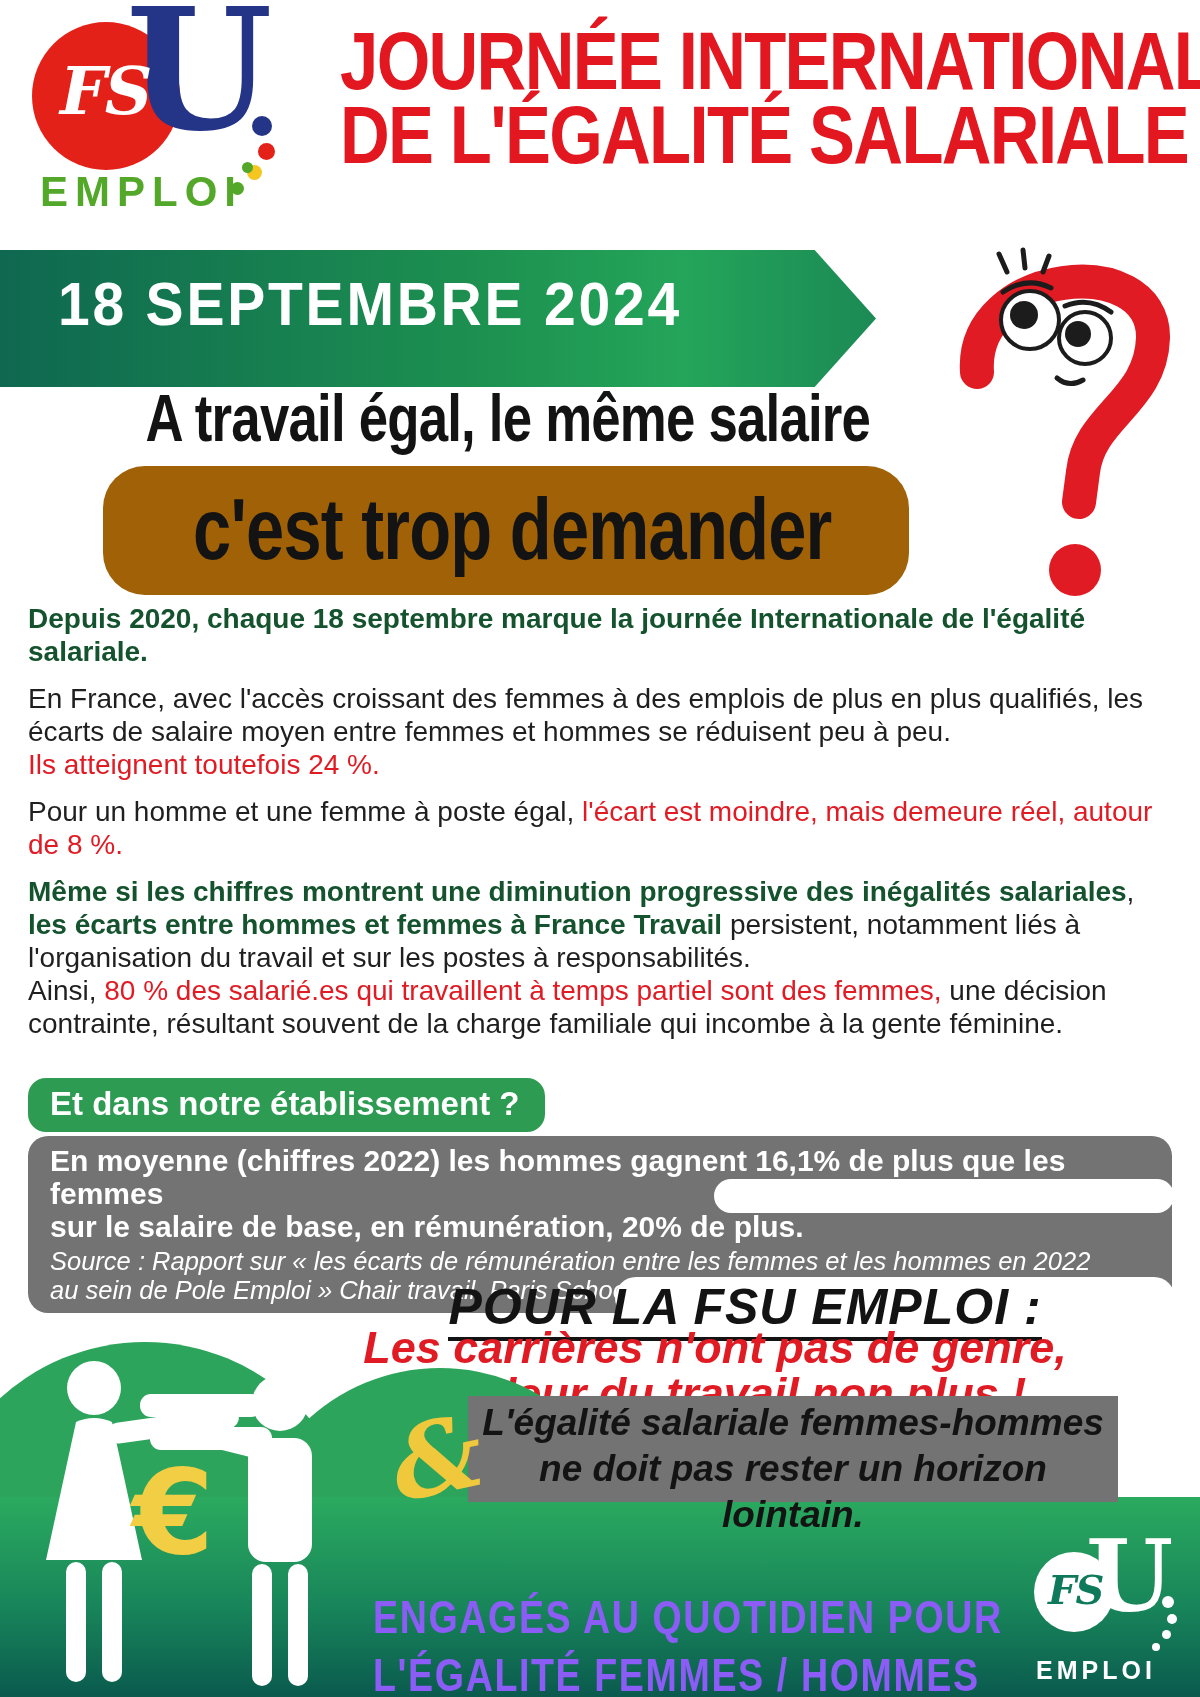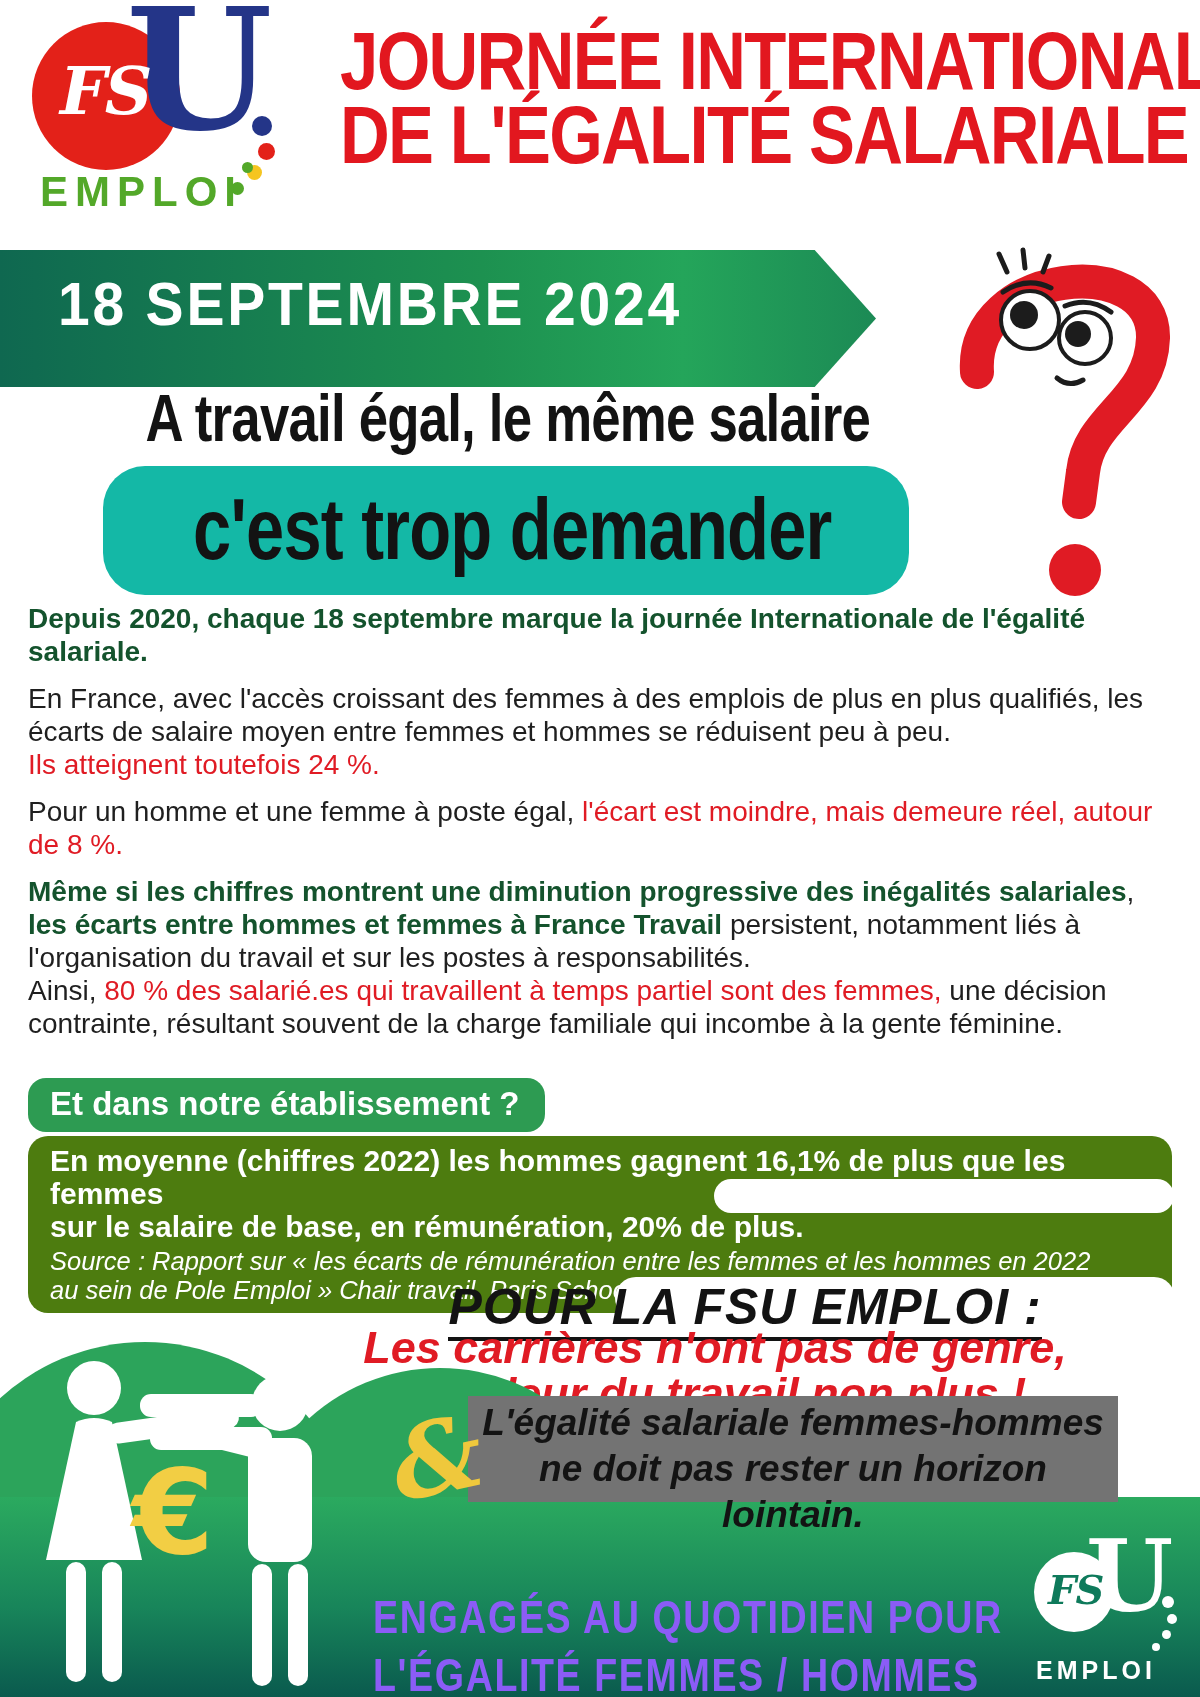--- a/index.html
+++ b/index.html
@@ -28,39 +28,39 @@
   .banner{left:0;top:250px;width:876px;height:137px;
           background:linear-gradient(90deg,#0f6850 0%,#1d9150 55%,#24a55a 78%,#1c8a55 100%);
           clip-path:polygon(0 0,93% 0,100% 50%,93% 100%,0 100%);}
   .banner-text{left:58px;top:18px;font-size:62px;font-weight:bold;color:#ffffff;
                letter-spacing:3px;transform:scaleX(0.92);transform-origin:left center;white-space:nowrap;}
 
   
   .headline{left:55px;top:380px;width:860px;text-align:right;color:#131313;}
   .headline span{display:inline-block;font-size:66px;font-weight:bold;letter-spacing:-1px;
                  transform:scaleX(0.8);white-space:nowrap;}
-  .highlight-box{left:103px;top:466px;width:806px;height:129px;background:#14b8a6;border-radius:42px;
+  .highlight-box{left:103px;top:466px;width:806px;height:129px;background:#a16207;border-radius:42px;
                  text-align:center;}
   .highlight-box span{display:inline-block;font-size:88px;font-weight:bold;color:#131313;
                       line-height:126px;letter-spacing:-1px;transform:scaleX(0.78);white-space:nowrap;}
 
   
   .qmark{left:915px;top:220px;width:280px;height:385px;}
 
   
   .bodytxt{left:28px;top:602px;width:1146px;font-size:28px;line-height:1.18;color:#1f1f1f;}
   .bodytxt p{margin:0 0 14px 0;}
   .b{font-weight:bold;color:#14532d;}
   .rb{font-weight:normal;color:#e01b24;}
   .blk{display:block;}
 
   
   .gbox1{left:28px;top:1078px;background:#2d9b52;color:#fff;border-radius:18px;
          padding:7px 26px 9px 22px;font-size:33px;font-weight:bold;}
-  .gbox2{left:28px;top:1136px;width:1144px;background:#4d7c0f;color:#fff;border-radius:20px;
+  .gbox2{left:28px;top:1136px;width:1144px;background:#737373;color:#fff;border-radius:20px;
          padding:8px 24px 8px 22px;box-sizing:border-box;}
   .gbox2 .gb-body{font-size:30px;font-weight:bold;line-height:1.1;width:1060px;}
   .gbox2 .gb-source{font-size:25.5px;font-style:italic;line-height:1.13;margin-top:4px;width:1075px;}
   .pill1{right:-2px;top:43px;width:460px;height:34px;background:#fff;border-radius:17px;}
   .pill2{right:-3px;bottom:-6px;width:560px;height:42px;background:#fff;border-radius:21px;}
 
   
   .cta-heading{left:295px;top:1278px;width:900px;text-align:center;}
   .cta-heading span{font-size:50px;font-weight:bold;font-style:italic;color:#131313;
                     border-bottom:4px solid #131313;padding-bottom:2px;letter-spacing:1px;}

